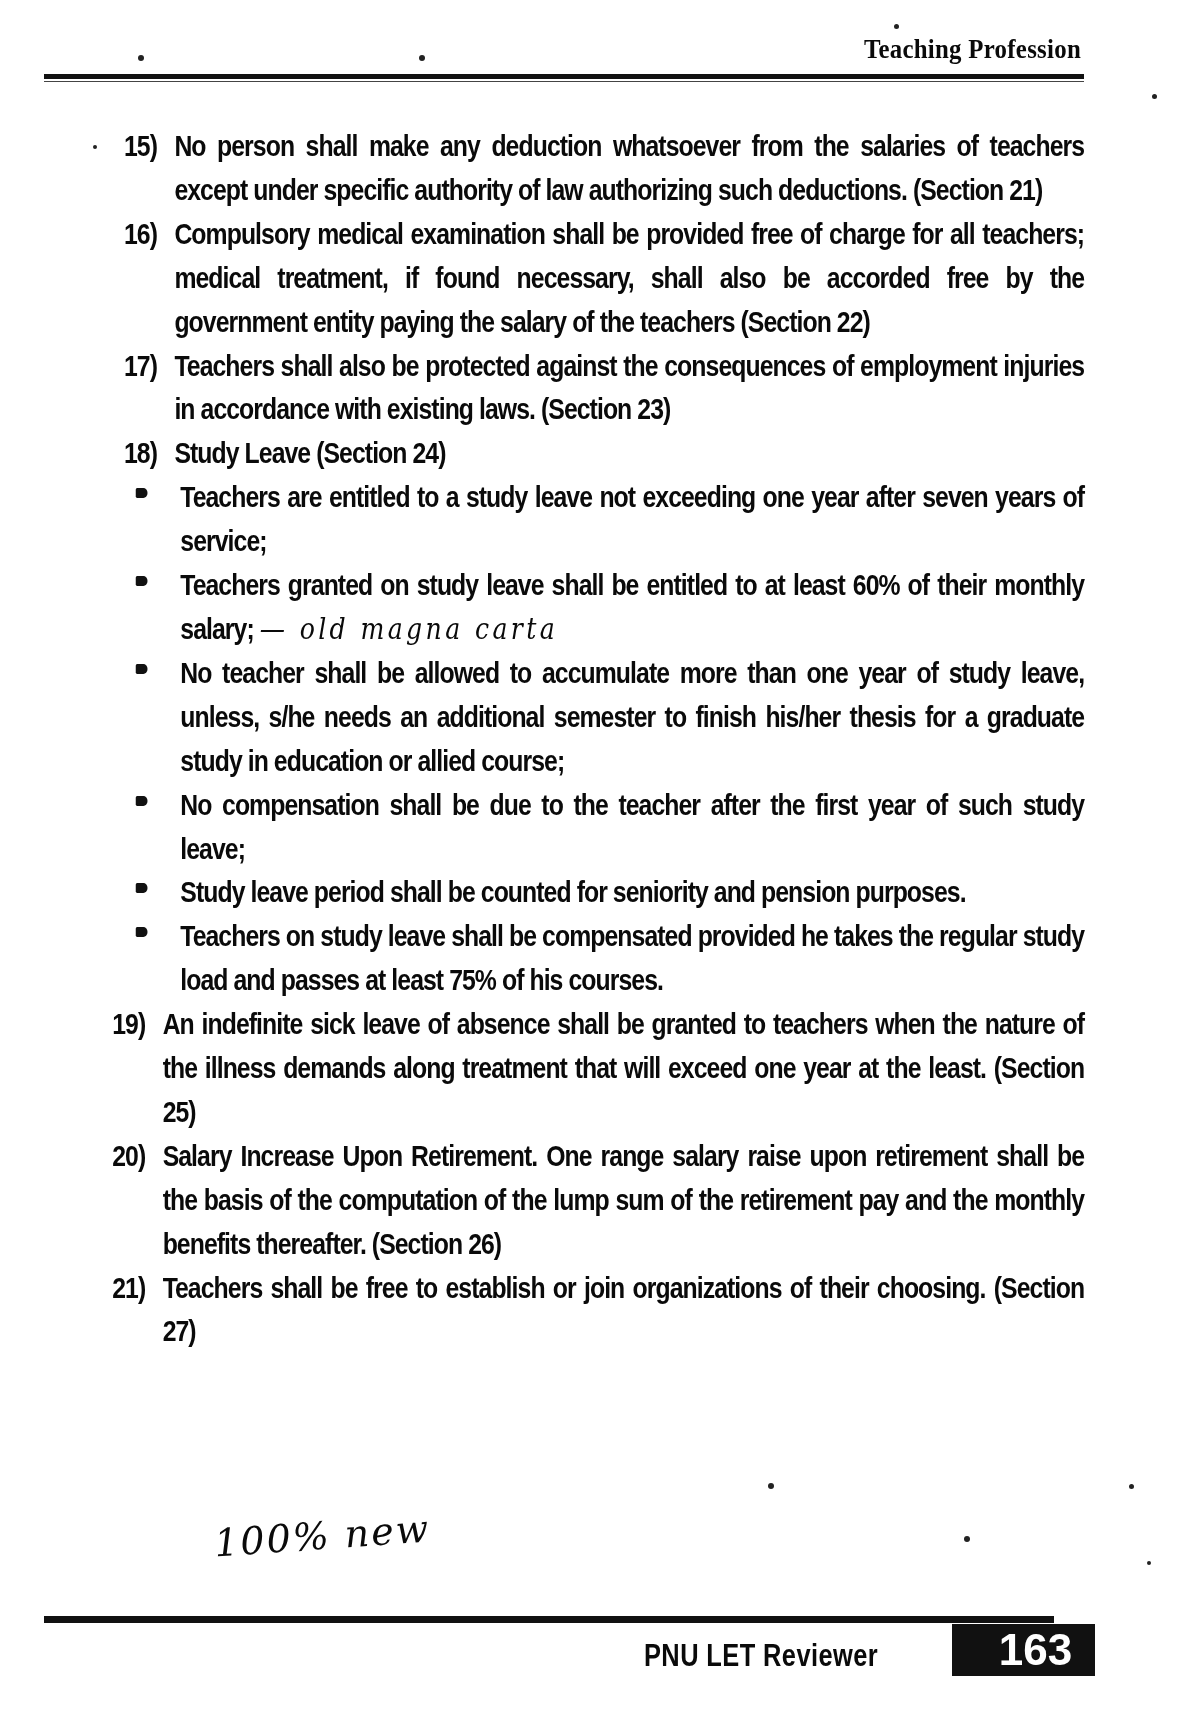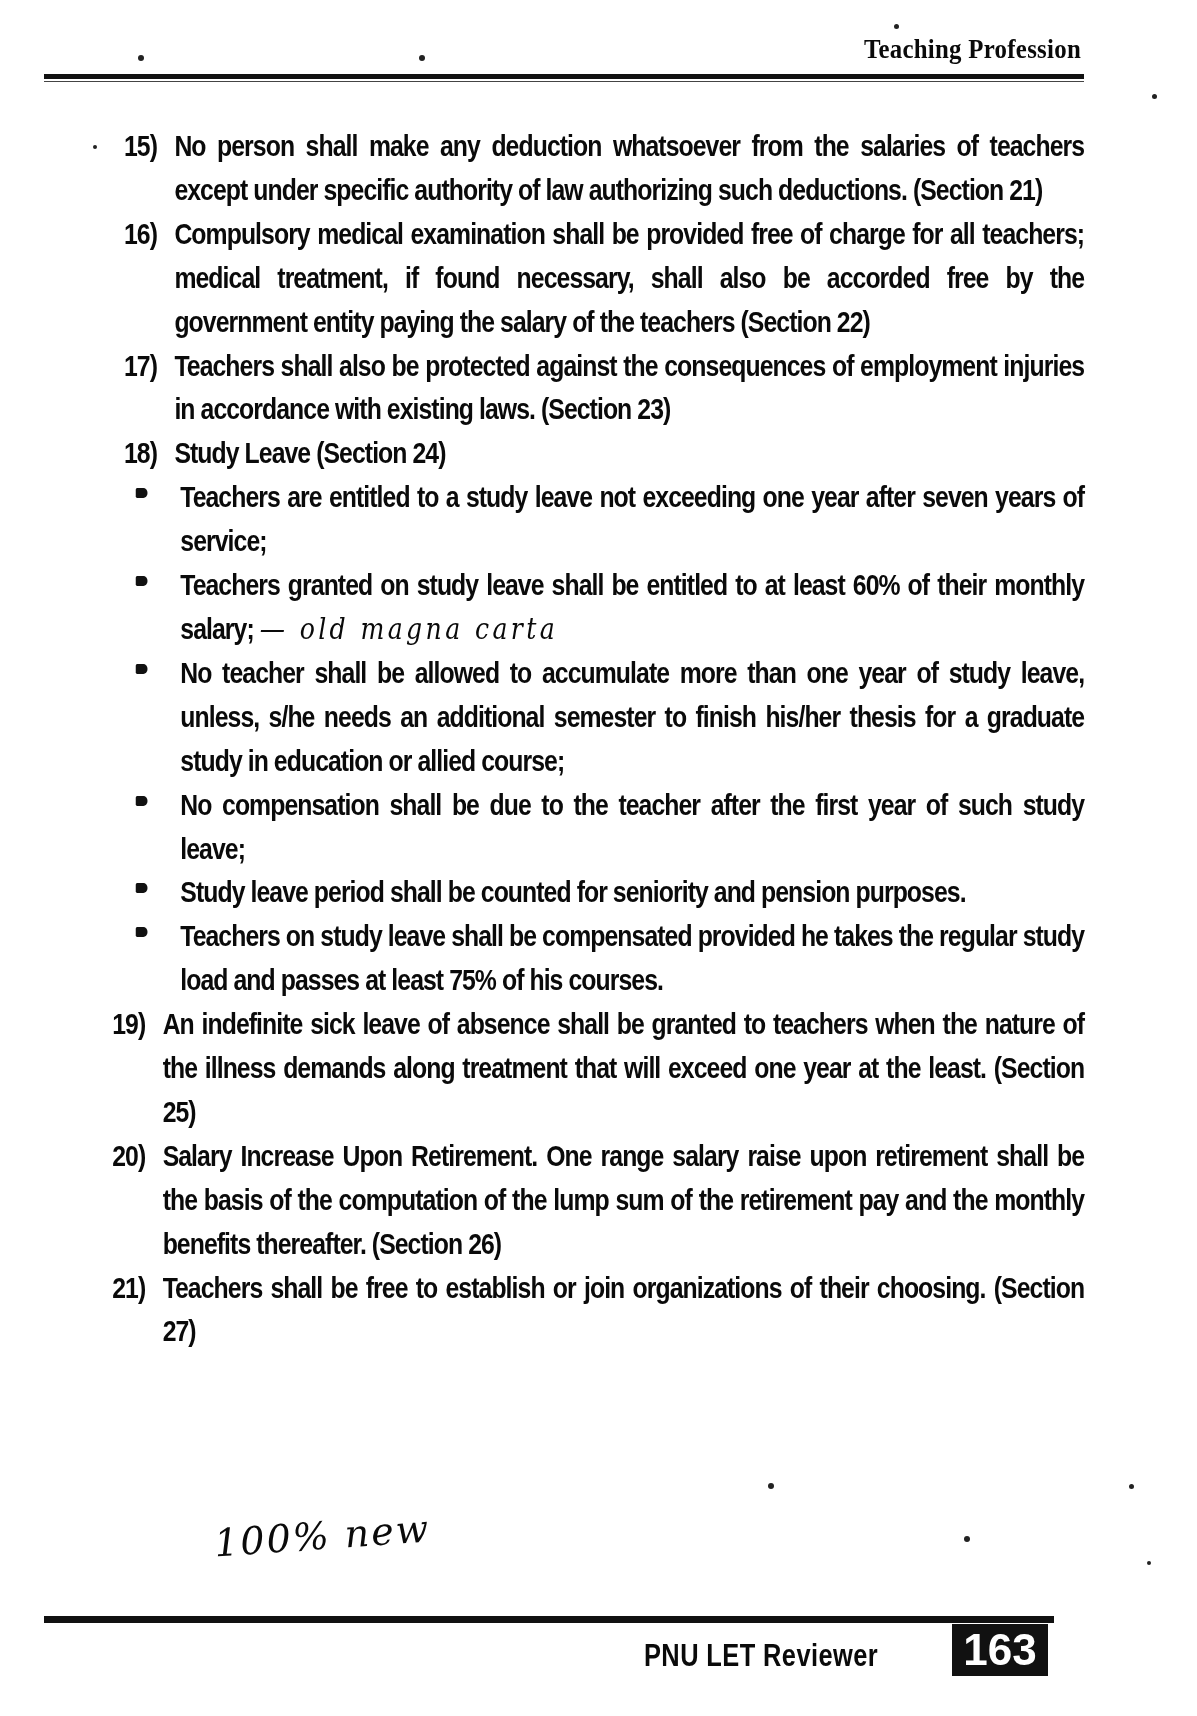--- a/index.html
+++ b/index.html
@@ -35,23 +35,23 @@
       font-family: "DejaVu Serif", serif; font-style: italic; font-size: 38px;
       transform: rotate(-4deg); letter-spacing: 2px;
     }
     .rule-bottom { position: absolute; left: 0; top: 1608px; width: 1010px; height: 7px; background: #111; }
     .footer-label {
       position: absolute; left: 600px; top: 1630px;
       font-family: "Liberation Sans", sans-serif; font-weight: bold; font-size: 31px;
       transform: scaleX(0.82); transform-origin: left center; letter-spacing: 0.5px;
     }
     .page-num {
-      position: absolute; left: 908px; top: 1616px; width: 96px; height: 52px;
+      position: absolute; left: 908px; top: 1616px; width: 119px; height: 52px;
       background: #111; color: #fff; text-align: center;
-      font-family: "Liberation Sans", sans-serif; font-weight: bold; font-size: 44px; line-height: 52px;
+      font-family: "Liberation Sans", sans-serif; font-weight: bold; font-size: 44px; line-height: 52px; padding-left: 24px;
     }
     .speck { position: absolute; background: #222; border-radius: 50%; }
   </style>
 </head>
 <body>
 
 <div class="page">
 
   <div class="header-title">Teaching Profession</div>
   <div class="rule-top"></div>

